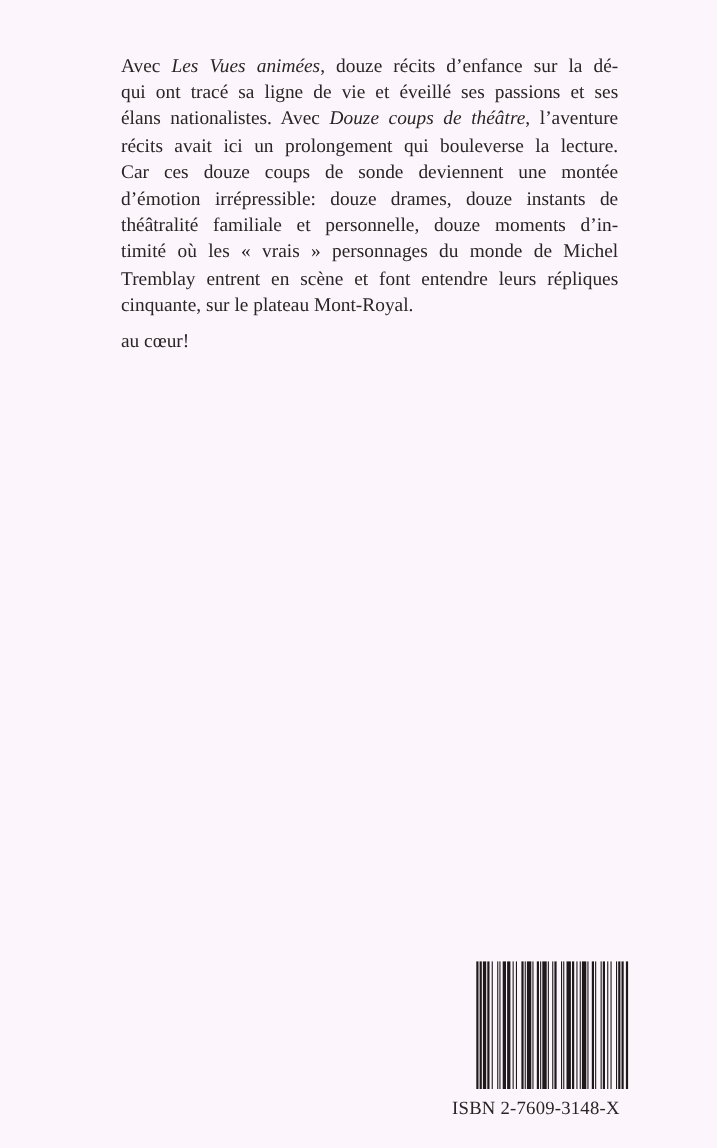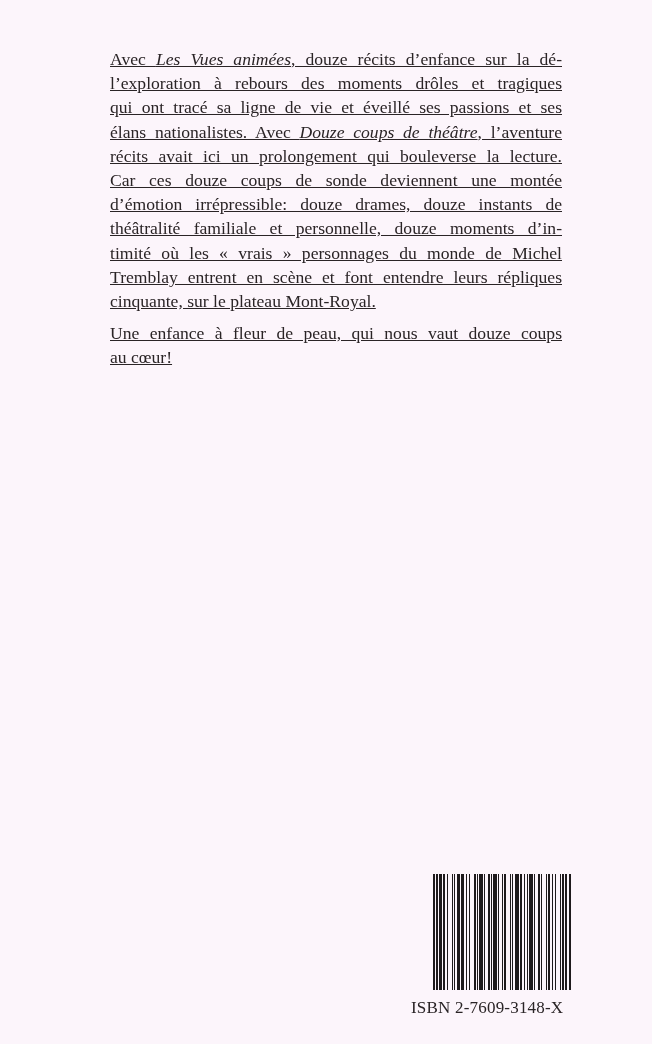--- a/index.html
+++ b/index.html
@@ -7,21 +7,20 @@
     width: 652px; height: 1044px;
     background: #fcf5fb;
     position: relative; overflow: hidden;
     font-family: "Liberation Serif", "DejaVu Serif", serif;
     color: #2a2426;
   }
   .blurb {
     position: absolute; left: 110px; top: 47px; width: 452px;
     font-size: 17.6px; line-height: 24.2px;
     text-align: justify;
-    text-decoration: underline;
   }
   .blurb p { margin: 0; text-indent: 0; }
   .blurb p + p { margin-top: 8px; }
   .blurb .line { display: block; text-align: justify; text-align-last: justify; white-space: nowrap; }
   .blurb .line.last { text-align-last: left; }
   .blurb em { font-style: italic; }
   .barcode {
     position: absolute; left: 433px; top: 874px; width: 140px; height: 116px;
     display: flex; align-items: stretch;
   }
@@ -31,33 +30,31 @@
     font-size: 17px; letter-spacing: 0.2px; color: #2a2426;
     white-space: nowrap;
   }
 </style>
 </head>
 <body>
 
 <div class="blurb" id="blurb">
     <p>
       <span class="line"><span>Avec </span><em>Les Vues animées</em><span>, douze récits d’enfance sur la dé-</span></span>
-      <span class="line"><span>l’exploration à rebours des moments drôles et tragiques</span></span>
       <span class="line"><span>qui ont tracé sa ligne de vie et éveillé ses passions et ses</span></span>
       <span class="line"><span>élans nationalistes. Avec </span><em>Douze coups de théâtre</em><span>, l’aventure</span></span>
       <span class="line"><span>récits avait ici un prolongement qui bouleverse la lecture.</span></span>
       <span class="line"><span>Car ces douze coups de sonde deviennent une montée</span></span>
       <span class="line"><span>d’émotion irrépressible: douze drames, douze instants de</span></span>
       <span class="line"><span>théâtralité familiale et personnelle, douze moments d’in-</span></span>
       <span class="line"><span>timité où les « vrais » personnages du monde de Michel</span></span>
       <span class="line"><span>Tremblay entrent en scène et font entendre leurs répliques</span></span>
       <span class="line last"><span>cinquante, sur le plateau Mont-Royal.</span></span>
     </p>
     <p>
-      <span class="line"><span>Une enfance à fleur de peau, qui nous vaut douze coups</span></span>
       <span class="line last"><span>au cœur!</span></span>
     </p>
   </div>
 
 <div class="barcode" id="barcode">
     <span style="width: 2.33333px; background: rgb(30, 26, 28);"></span>
     <span style="width: 1.16667px; background: transparent;"></span>
     <span style="width: 1.16667px; background: rgb(30, 26, 28);"></span>
     <span style="width: 1.16667px; background: transparent;"></span>
     <span style="width: 3.5px; background: rgb(30, 26, 28);"></span>

